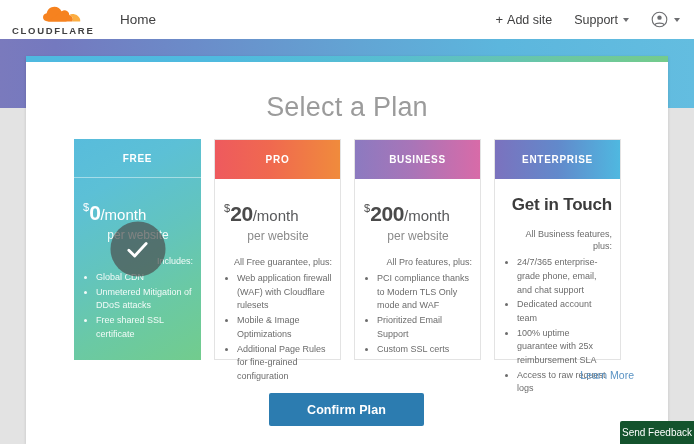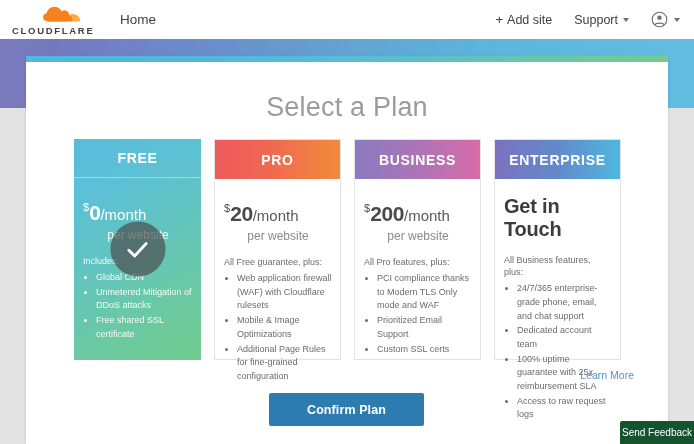--- a/index.html
+++ b/index.html
@@ -87,40 +87,40 @@
     width: 562px; display: flex; gap: 13px;
   }
   .plan {
     width: 127px; background: #ffffff;
     border: 1px solid #e3e3e3;
     position: relative; cursor: pointer;
     height: 221px;
   }
   .plan-head {
     height: 39px; display: flex; align-items: center; justify-content: center;
-    font-size: 14px; font-weight: 700; letter-spacing: 0.7px; color: #ffffff;
+    font-size: 10px; font-weight: 700; letter-spacing: 0.7px; color: #ffffff;
   }
   .plan-body { padding: 12px 8px 10px 9px; }
 
   .price {
     text-align: left; color: #4a4a4a; line-height: 1;
     margin-top: 12px; white-space: nowrap;
   }
   .price .cur { font-size: 11px; vertical-align: 9px; font-weight: 400; }
   .price .amt { font-size: 21px; font-weight: 700; letter-spacing: -0.4px; }
   .price .per { font-size: 15px; font-weight: 400; color: #58595b; }
   .price-sub {
     text-align: center; font-size: 12px; color: #8a8a8a; margin-top: 5px;
   }
   .getintouch {
-    text-align: left; font-size: 20px; font-weight: 700;
+    text-align: right; font-size: 17px; font-weight: 700;
     color: #3c3c3c; margin-top: 4px; letter-spacing: -0.2px;
   }
   .feat-intro {
-    font-size: 9px; color: #6c6c6c; margin-top: 13px; line-height: 1.35;
+    font-size: 9px; color: #6c6c6c; margin-top: 13px; line-height: 1.35; text-align: right;
   }
   .feat-list {
     margin: 4px 0 0 0; padding-left: 13px; font-size: 9px;
     color: #6c6c6c; line-height: 1.52;
   }
   .feat-list li { margin-bottom: 1px; }
 
   
   .plan.selected {
     border: none;

